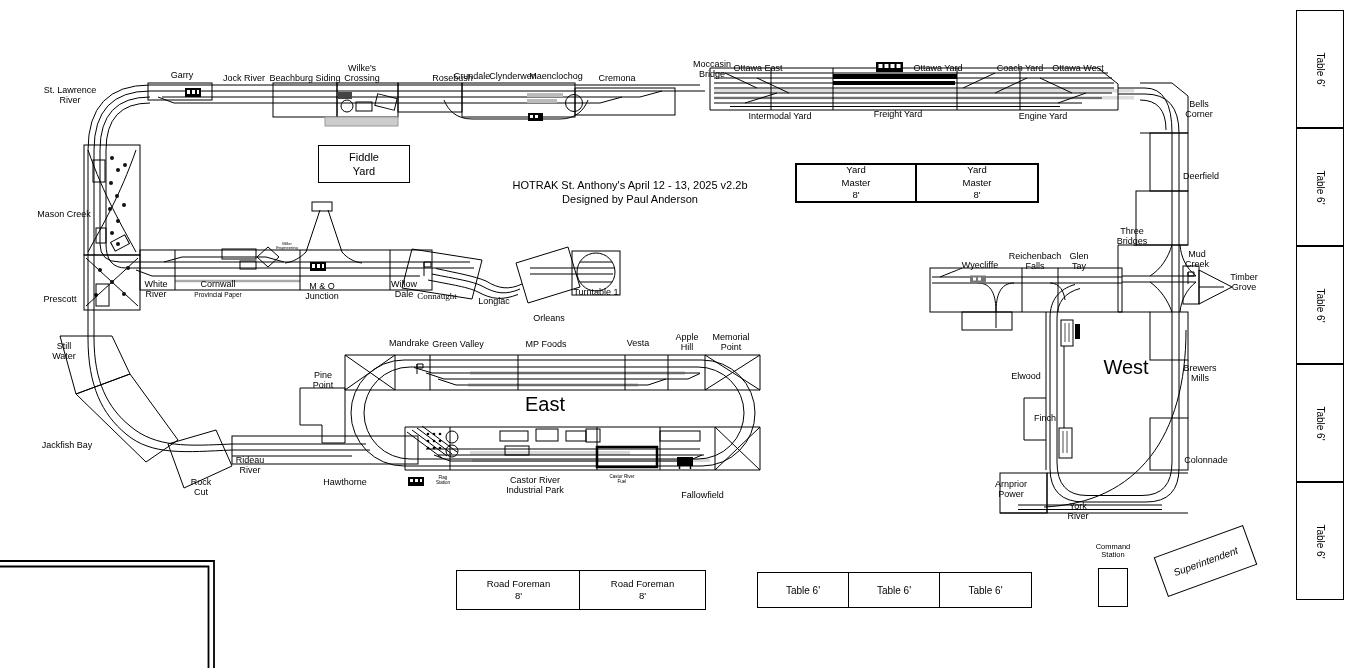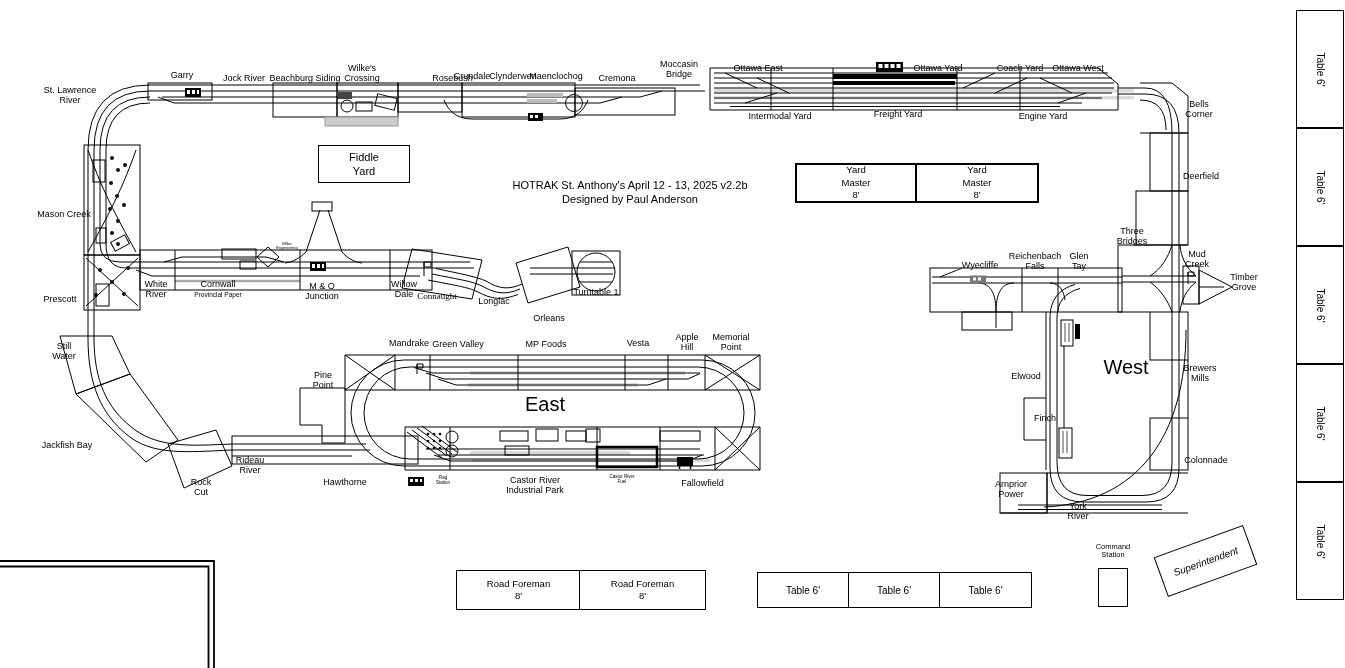--- a/index.html
+++ b/index.html
@@ -257,21 +257,21 @@
     <div class="lbl" style="left: 182px; top: 70px;">Garry</div>
     <div class="lbl" style="left: 244px; top: 73px;">Jock River</div>
     <div class="lbl" style="left: 305px; top: 73px;">Beachburg Siding</div>
     <div class="lbl" style="left: 362px; top: 63px;">Wilke's
 Crossing</div>
     <div class="lbl" style="left: 432px; top: 73px; padding-left: 41px;">Rosebush</div>
     <div class="lbl" style="left: 472px; top: 71px;">Crundale</div>
     <div class="lbl" style="left: 513px; top: 71px;">Clynderwen</div>
     <div class="lbl" style="left: 556px; top: 71px;">Maenclochog</div>
     <div class="lbl" style="left: 617px; top: 73px;">Cremona</div>
-    <div class="lbl" style="left: 679px; top: 59px;">Moccasin
+    <div class="lbl" style="left: 712px; top: 59px;">Moccasin
 Bridge</div>
     <div class="lbl" style="left: 758px; top: 63px;">Ottawa East</div>
     <div class="lbl" style="left: 938px; top: 63px;">Ottawa Yard</div>
     <div class="lbl" style="left: 1020px; top: 63px;">Coach Yard</div>
     <div class="lbl" style="left: 1078px; top: 63px;">Ottawa West</div>
     <div class="lbl" style="left: 780px; top: 111px;">Intermodal Yard</div>
     <div class="lbl" style="left: 898px; top: 109px;">Freight Yard</div>
     <div class="lbl" style="left: 1043px; top: 111px;">Engine Yard</div>
     <div class="lbl" style="left: 1199px; top: 99px;">Bells
 Corner</div>
@@ -304,21 +304,21 @@
     <div class="lbl" style="left: 458px; top: 339px;">Green Valley</div>
     <div class="lbl" style="left: 546px; top: 339px;">MP Foods</div>
     <div class="lbl" style="left: 638px; top: 338px;">Vesta</div>
     <div class="lbl" style="left: 687px; top: 332px;">Apple
 Hill</div>
     <div class="lbl" style="left: 731px; top: 332px;">Memorial
 Point</div>
     <div class="lbl" style="left: 545px; top: 393px; font-size: 20px;">East</div>
     <div class="lbl" style="left: 535px; top: 475px;">Castor River
 Industrial Park</div>
-    <div class="lbl" style="left: 690px; top: 478px; padding-left: 25px;">Fallowfield</div>
+    <div class="lbl" style="left: 690px; top: 490px; padding-left: 25px;">Fallowfield</div>
     <div class="lbl" style="left: 980px; top: 260px;">Wyecliffe</div>
     <div class="lbl" style="left: 1035px; top: 251px;">Reichenbach
 Falls</div>
     <div class="lbl" style="left: 1079px; top: 251px;">Glen
 Tay</div>
     <div class="lbl" style="left: 1132px; top: 226px;">Three
 Bridges</div>
     <div class="lbl" style="left: 1197px; top: 249px;">Mud
 Creek</div>
     <div class="lbl" style="left: 1244px; top: 272px;">Timber

